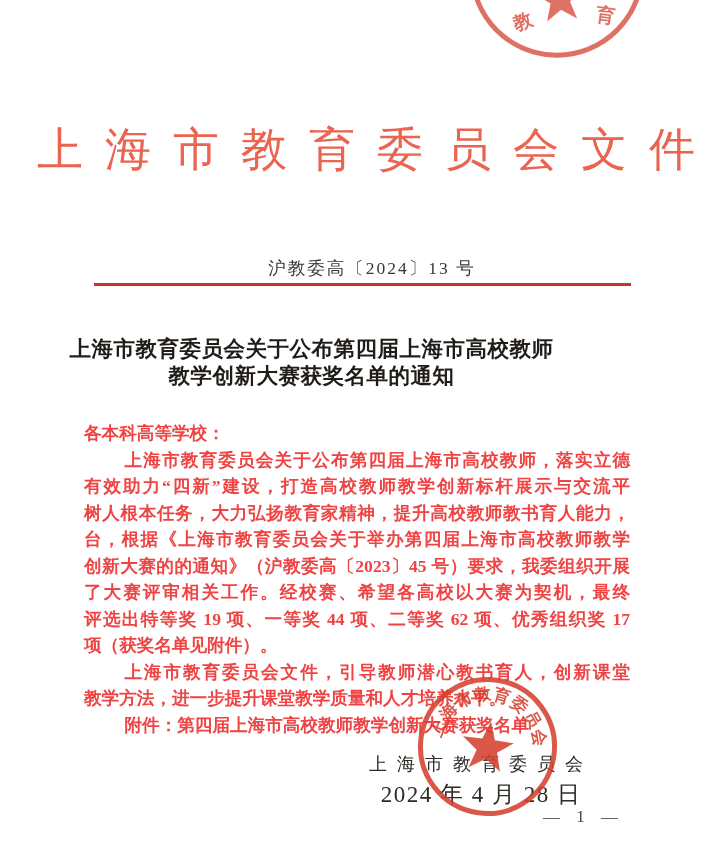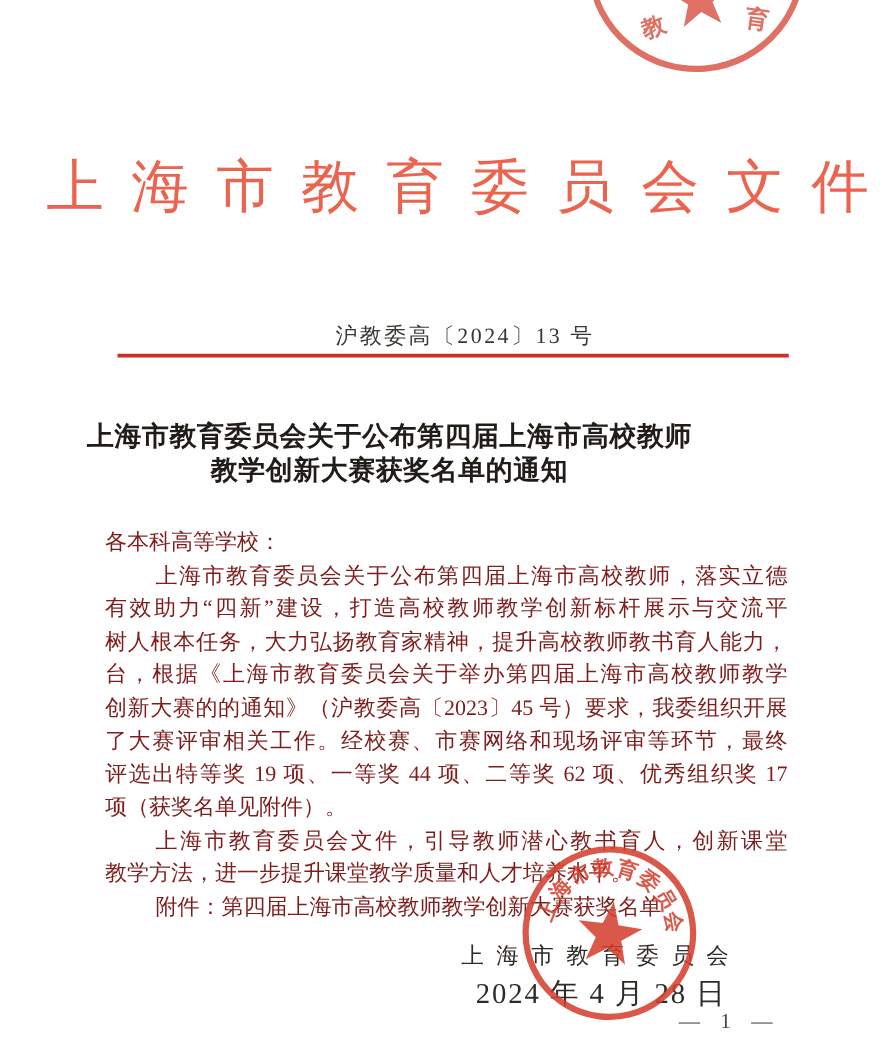--- a/index.html
+++ b/index.html
@@ -29,21 +29,21 @@
   }
   
   .doc-title{
     position:absolute;top:336px;left:0;width:623px;text-align:center;
     font-weight:bold;color:#201d19;font-size:21.5px;line-height:27px;
     letter-spacing:0.5px;
   }
   
   .body-block{
     position:absolute;top:420px;left:84px;width:546px;
-    font-size:17.6px;color:#7f1d1d;
+    font-size:17.6px;color:#ef4444;font-weight:bold;
   }
   .bl{
     height:26.5px;line-height:26.5px;white-space:nowrap;
     text-align:justify;text-align-last:justify;
   }
   .bl.last{text-align-last:left;}
   .bl.ind{text-indent:2.3em;}
   
   .signature{
     position:absolute;top:752px;left:481px;transform:translateX(-50%);
@@ -81,21 +81,21 @@
     <div>教学创新大赛获奖名单的通知</div>
   </div>
 
   <div class="body-block">
     <div class="bl last">各本科高等学校：</div>
     <div class="bl ind">上海市教育委员会关于公布第四届上海市高校教师，落实立德</div>
     <div class="bl">有效助力“四新”建设，打造高校教师教学创新标杆展示与交流平</div>
     <div class="bl">树人根本任务，大力弘扬教育家精神，提升高校教师教书育人能力，</div>
     <div class="bl">台，根据《上海市教育委员会关于举办第四届上海市高校教师教学</div>
     <div class="bl">创新大赛的的通知》（沪教委高〔2023〕45 号）要求，我委组织开展</div>
-    <div class="bl">了大赛评审相关工作。经校赛、市赛网络和现场评审等环节，最终</div>
+    <div class="bl">了大赛评审相关工作。经校赛、希望各高校以大赛为契机，最终</div>
     <div class="bl">评选出特等奖 19 项、一等奖 44 项、二等奖 62 项、优秀组织奖 17</div>
     <div class="bl last">项（获奖名单见附件）。</div>
     <div class="bl ind">上海市教育委员会文件，引导教师潜心教书育人，创新课堂</div>
     <div class="bl last">教学方法，进一步提升课堂教学质量和人才培养水平。</div>
     <div class="bl last ind">附件：第四届上海市高校教师教学创新大赛获奖名单</div>
   </div>
 
   <div class="signature">上海市教育委员会</div>
   <div class="sig-date">2024 年 4 月 28 日</div>
 

